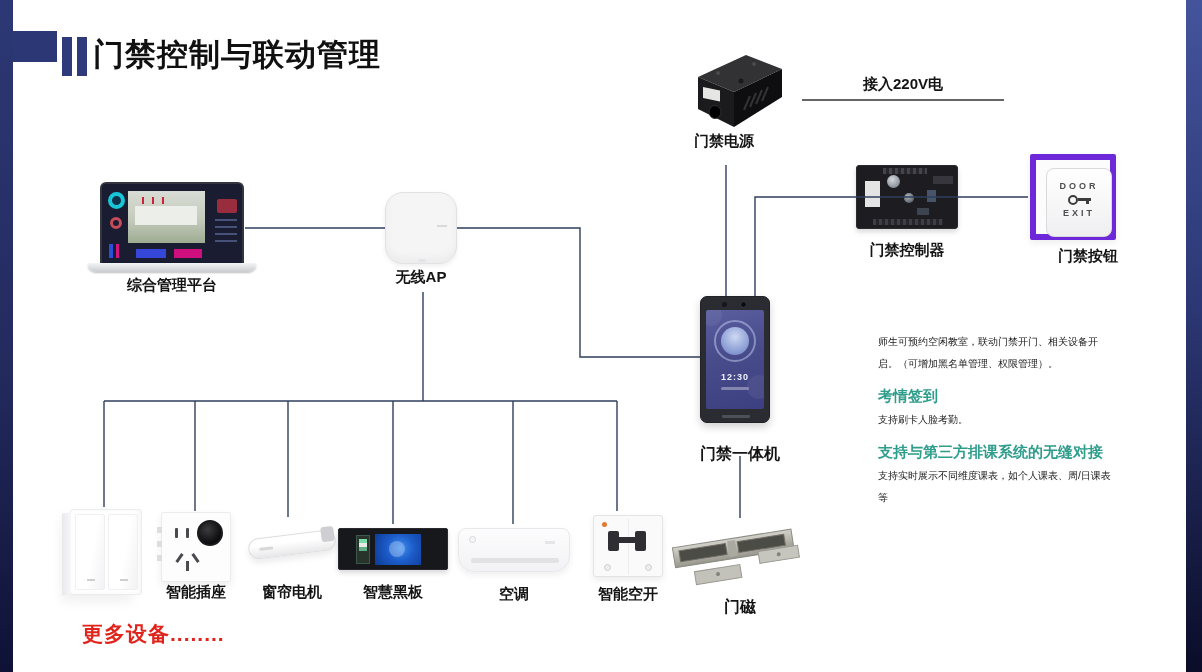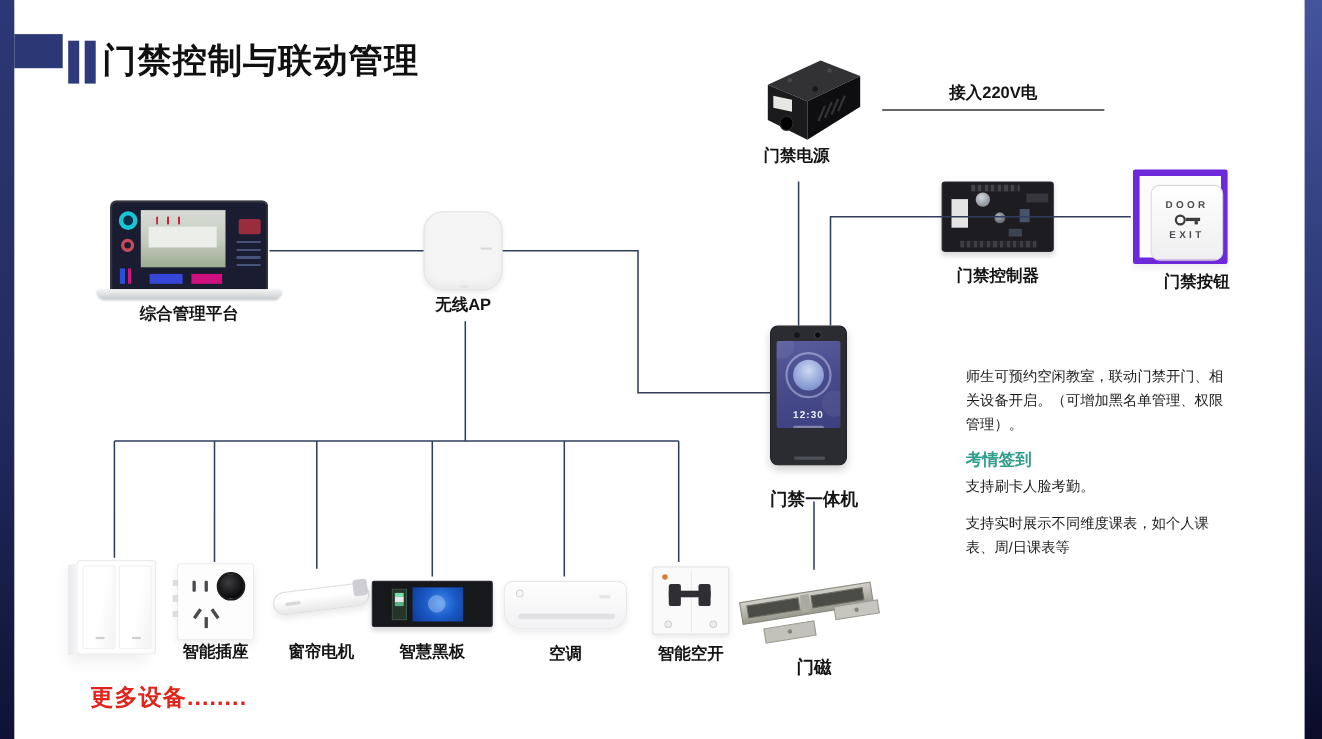--- a/index.html
+++ b/index.html
@@ -96,21 +96,21 @@
   .db-ring { width:10px; height:10px; border:2.5px solid #3c3c3e; border-radius:50%; }
   .db-bar  { position:relative; width:13px; height:3px; background:#3c3c3e; }
   .db-bar::after { content:""; position:absolute; right:2px; top:3px; width:3px; height:3px; background:#3c3c3e; }
 
   
   .terminal { left:700px; top:296px; width:70px; height:127px; background:#2a2c31;
               border:1px solid #212227; border-radius:7px; box-shadow:0 4px 8px rgba(0,0,0,.18); }
   .tm-cam1 { position:absolute; left:21px; top:5px; width:5px; height:5px; border-radius:50%; background:#15161a; }
   .tm-cam2 { position:absolute; left:39px; top:4px; width:7px; height:7px; border-radius:50%;
              background:#0c0d10; border:1px solid #3a3d45; }
-  .tm-screen { position:absolute; left:5px; top:13px; width:58px; height:79px; border-radius:2px; overflow:hidden;
+  .tm-screen { position:absolute; left:5px; top:13px; width:58px; height:99px; border-radius:2px; overflow:hidden;
              background:linear-gradient(165deg,#5a5e9f 0%,#494c8b 45%,#3d4080 100%); }
   .tm-deco1 { position:absolute; left:-6px; top:-6px; width:22px; height:22px; border-radius:50%; background:rgba(255,255,255,.06); }
   .tm-deco2 { position:absolute; right:-7px; bottom:10px; width:24px; height:24px; border-radius:50%; background:rgba(255,255,255,.06); }
   .tm-ring { position:absolute; left:8px; top:10px; width:42px; height:42px; border-radius:50%;
              border:2px solid rgba(210,220,255,.45); }
   .tm-face { position:absolute; left:15px; top:17px; width:28px; height:28px; border-radius:50%;
              background:radial-gradient(circle at 50% 35%,#ced9f3 0%,#94a6d9 55%,#6c7ec0 100%); }
   .tm-time { position:absolute; left:0; top:62px; width:100%; text-align:center;
              color:#eef0ff; font-size:9px; font-weight:bold; letter-spacing:1px; }
   .tm-sub  { position:absolute; left:15px; top:77px; width:28px; height:3px; background:rgba(255,255,255,.35); border-radius:2px; }
@@ -184,21 +184,21 @@
 
   
   .doormag { left:666px; top:512px; width:140px; height:82px; }
 
   
   .power-note { position:absolute; left:802px; top:75px; width:202px; text-align:center;
                 font-size:15px; font-weight:bold; color:#141414; z-index:4; }
   .info { position:absolute; left:878px; top:331px; width:238px; z-index:4; }
   .info section { margin-bottom:12px; }
   .info h3 { font-size:15px; font-weight:bold; color:#2f9d8c; margin-bottom:3px; }
-  .info p  { font-size:13px; line-height:22px; color:#1b1b1b; }
+  .info p  { font-size:10px; line-height:22px; color:#1b1b1b; }
   .more { position:absolute; left:82px; top:620px; font-size:21px; font-weight:bold;
           color:#e0241b; letter-spacing:1px; z-index:4; }
 </style>
 </head>
 <body>
 
 <div class="stage">
 
   <div class="edge-left"></div>
   <div class="edge-block"></div>
@@ -386,19 +386,20 @@
 
   <aside class="info">
     <section>
       <p>师生可预约空闲教室，联动门禁开门、相关设备开启。（可增加黑名单管理、权限管理）。</p>
     </section>
     <section>
       <h3>考情签到</h3>
       <p>支持刷卡人脸考勤。</p>
     </section>
     <section>
+      <h3>支持与第三方排课系统的无缝对接</h3>
       <p>支持实时展示不同维度课表，如个人课表、周/日课表等</p>
     </section>
   </aside>
 
   <div class="more">更多设备........</div>
 
 </div>
 
 </body></html>

